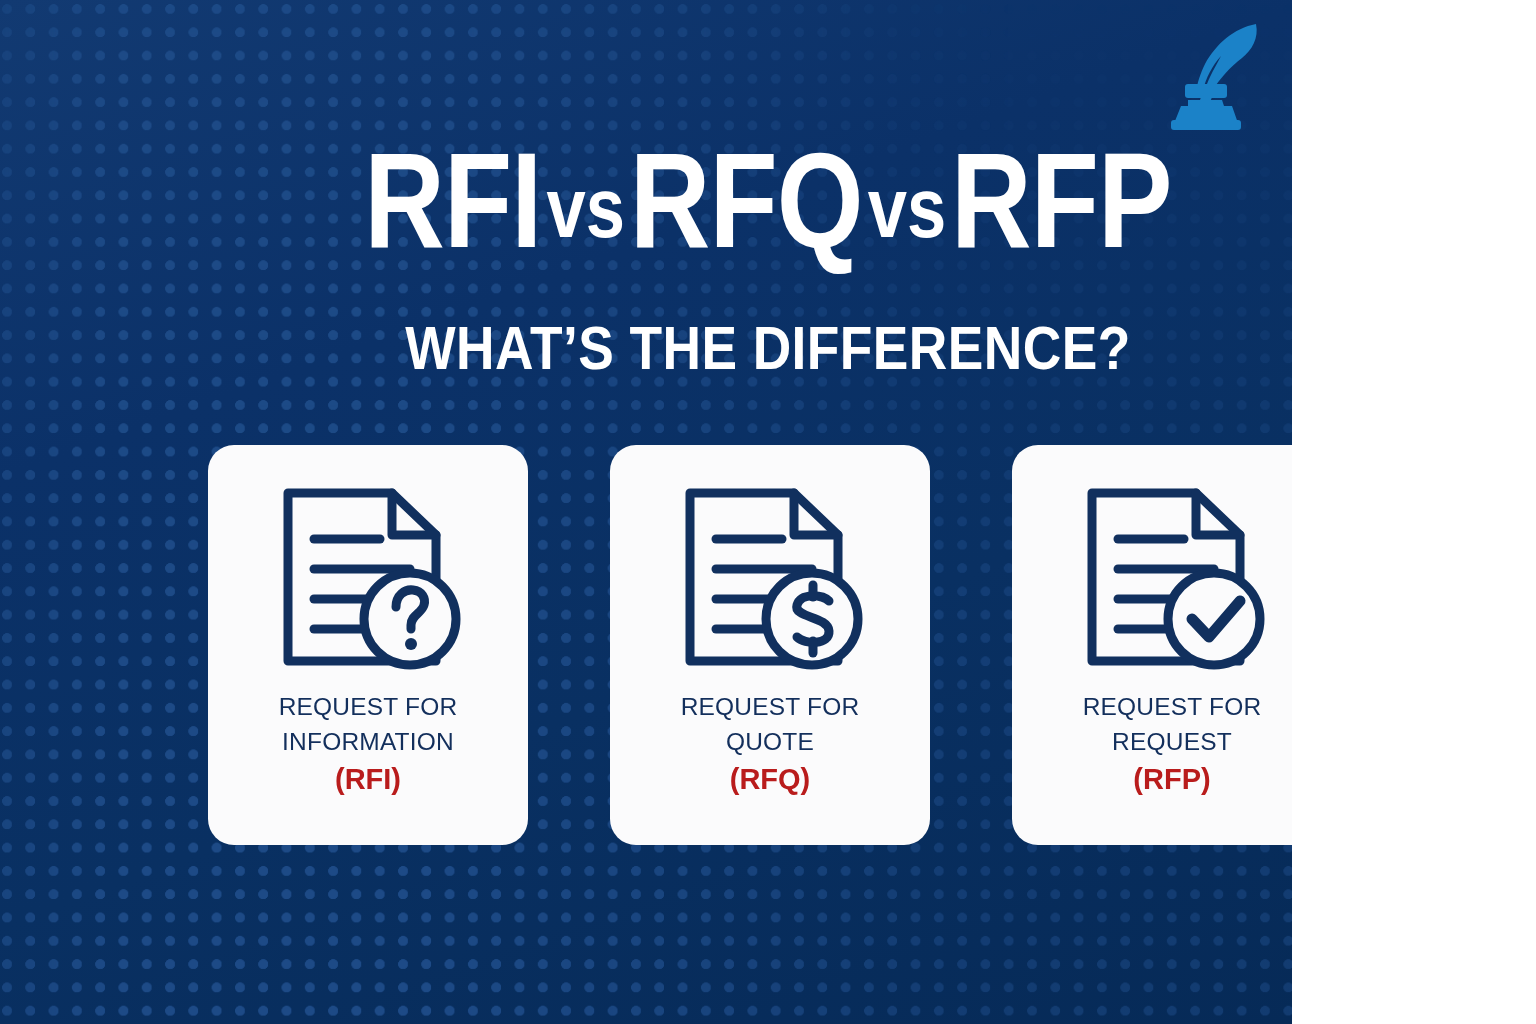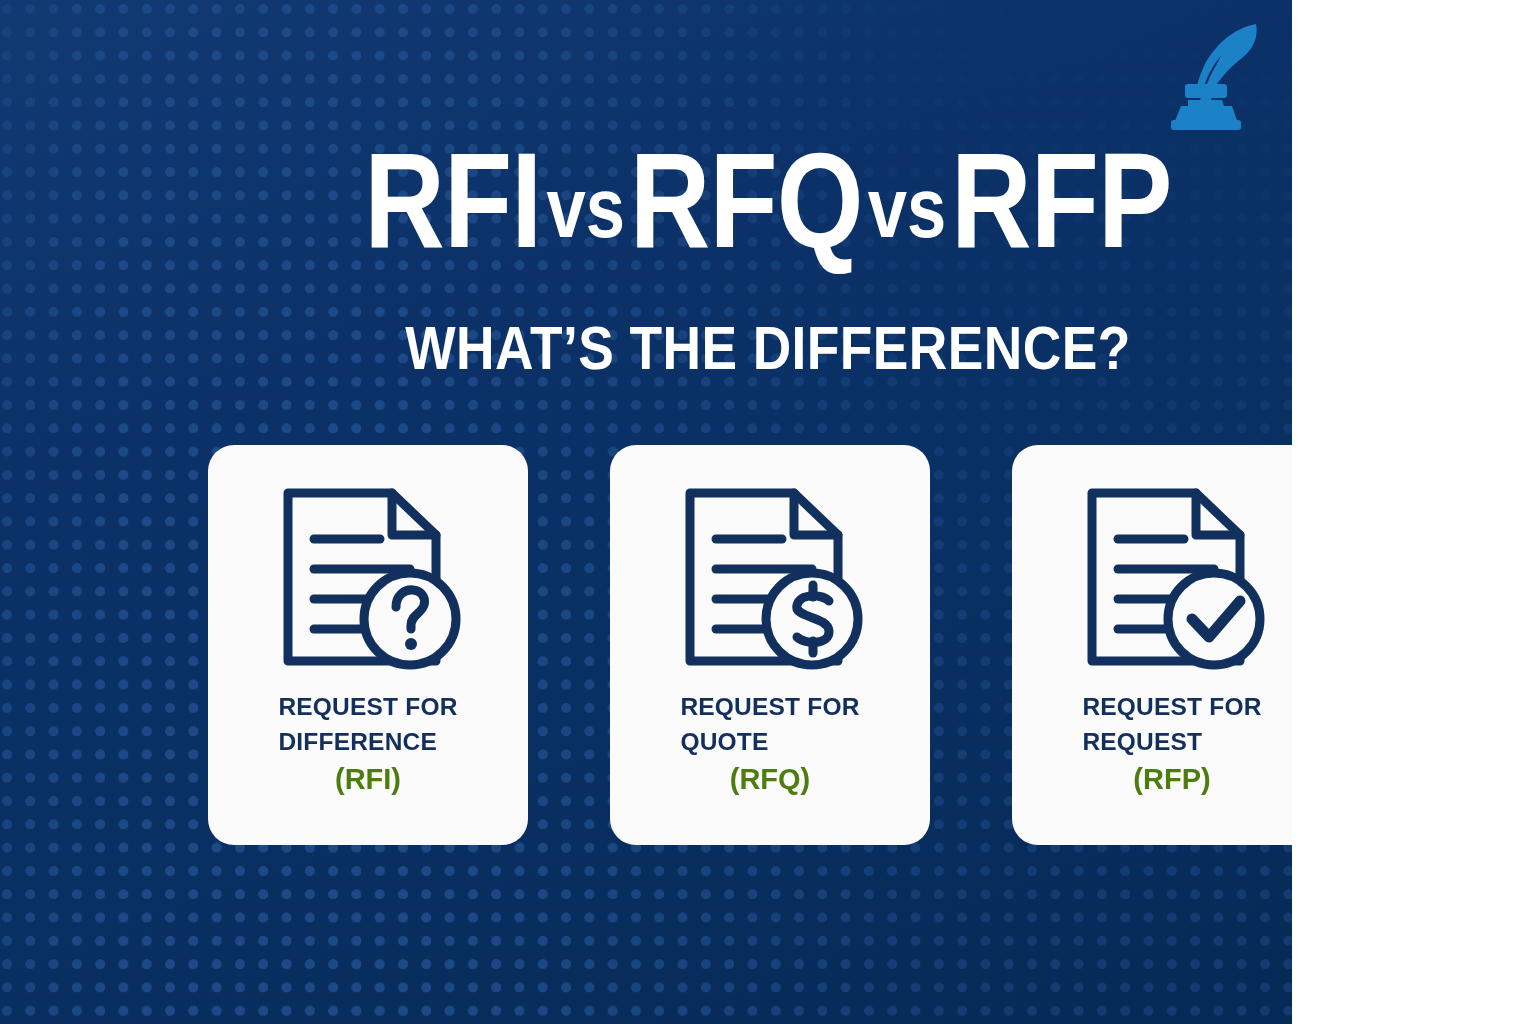--- a/index.html
+++ b/index.html
@@ -101,26 +101,26 @@
     flex-direction:column;
     align-items:center;
     padding-top:32px;
   }
   .card-icon { width:200px; height:200px; display:block; }
   .card-label {
     margin-top:12px;
     color:#132f5c;
     font-size:24.5px;
     line-height:35px;
-    font-weight:700;
-    text-align:left;
+    font-weight:400;
+    text-align:center;
     letter-spacing:.2px;
   }
   .card-abbr {
-    color:#4d7c0f;
+    color:#b91c1c;
     font-size:29px;
     line-height:40px;
     font-weight:700;
     text-align:left;
   }
 </style>
 </head>
 <body>
 
 <div id="stage">
@@ -165,21 +165,21 @@
         <circle cx="142" cy="142" r="46" fill="#fbfbfc"></circle>
         <circle cx="142" cy="142" r="46" fill="none" stroke="#11305e" stroke-width="9"></circle>
         <g fill="none" stroke="#11305e" stroke-width="9" stroke-linecap="round" stroke-linejoin="round">
           <path d="M128 130 C128 118 137 112 145 113 C154 114 158 121 156 128
                    C154 136 143 138 143 148 L143 152"></path>
         </g>
         <circle cx="143" cy="167" r="6" fill="#11305e"></circle>
       </svg>
       <div class="card-label">
         <span>REQUEST FOR</span><br>
-        <span>DIFFERENCE</span>
+        <span>INFORMATION</span>
       </div>
       <div class="card-abbr">(RFI)</div>
     </div>
 
     <div class="card">
       <svg class="card-icon" viewBox="0 0 200 200">
         <g fill="none" stroke="#11305e" stroke-width="9" stroke-linecap="round" stroke-linejoin="round">
           <path d="M20 16 L124 16 L168 58 L168 184 L20 184 Z"></path>
           <path d="M124 16 L124 58 L168 58"></path>
           <line x1="46" y1="62" x2="112" y2="62"></line>

